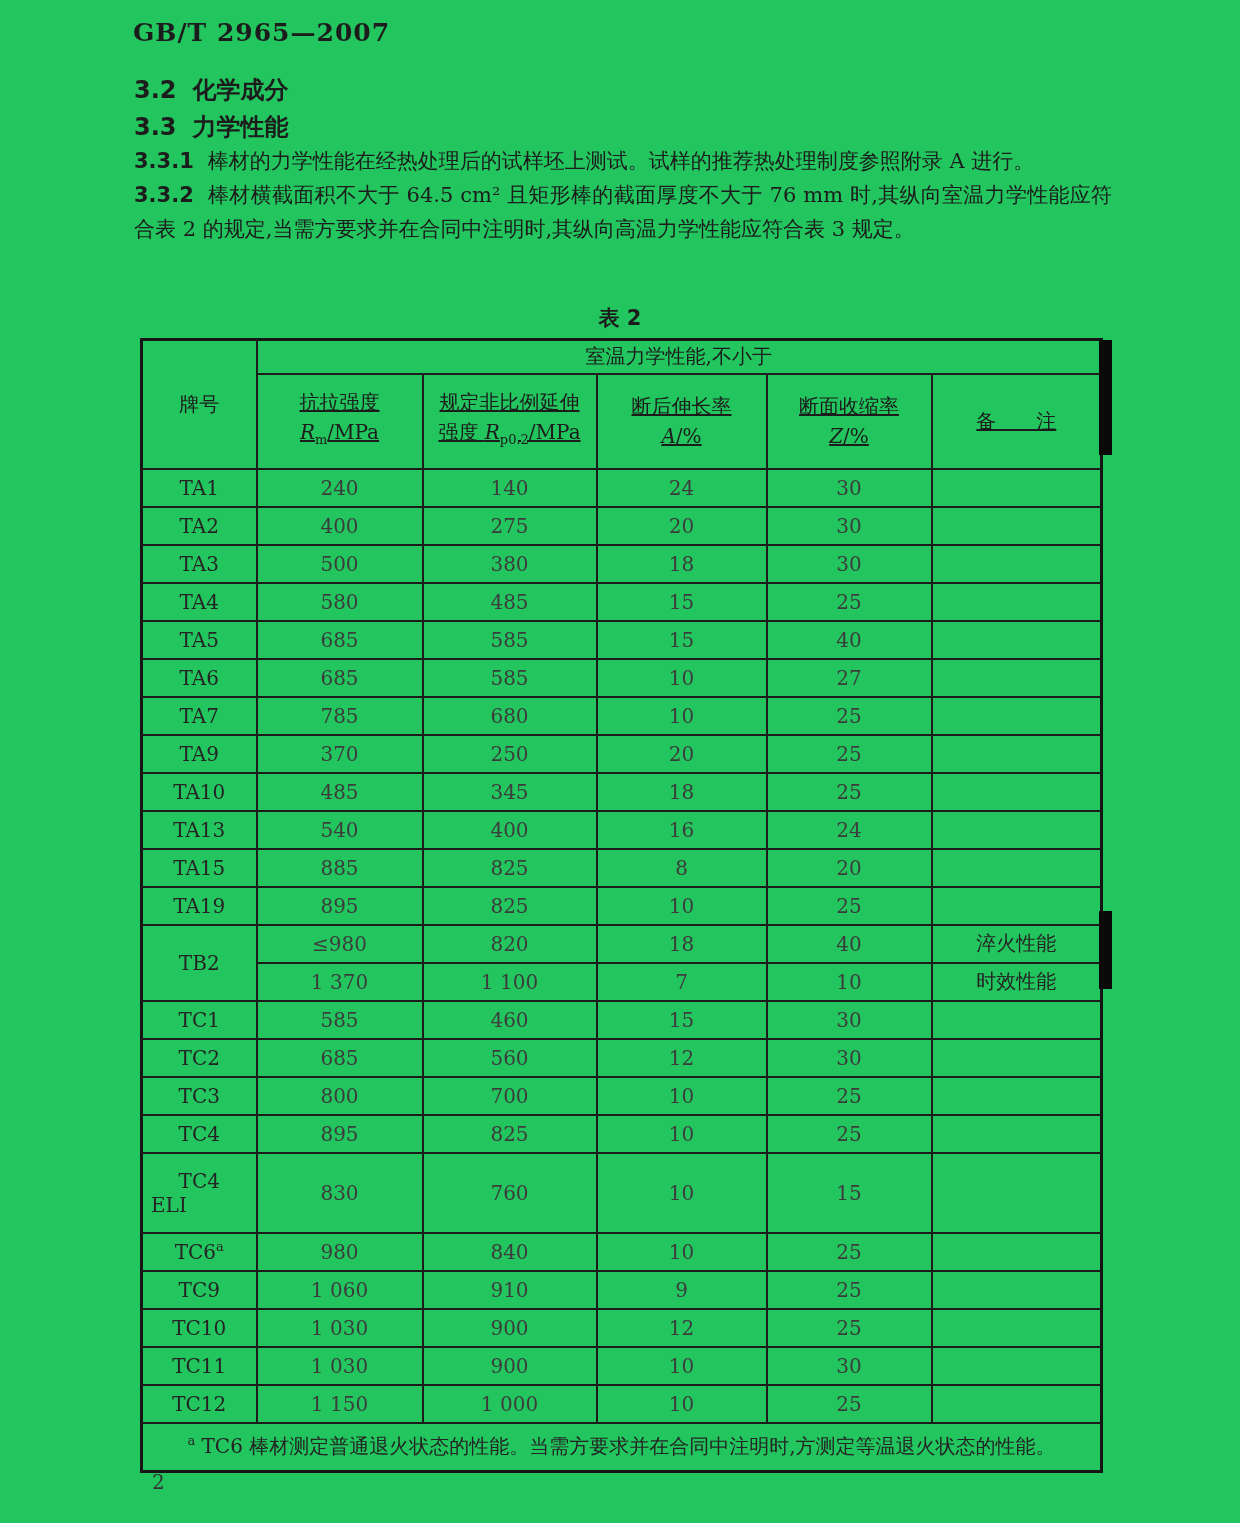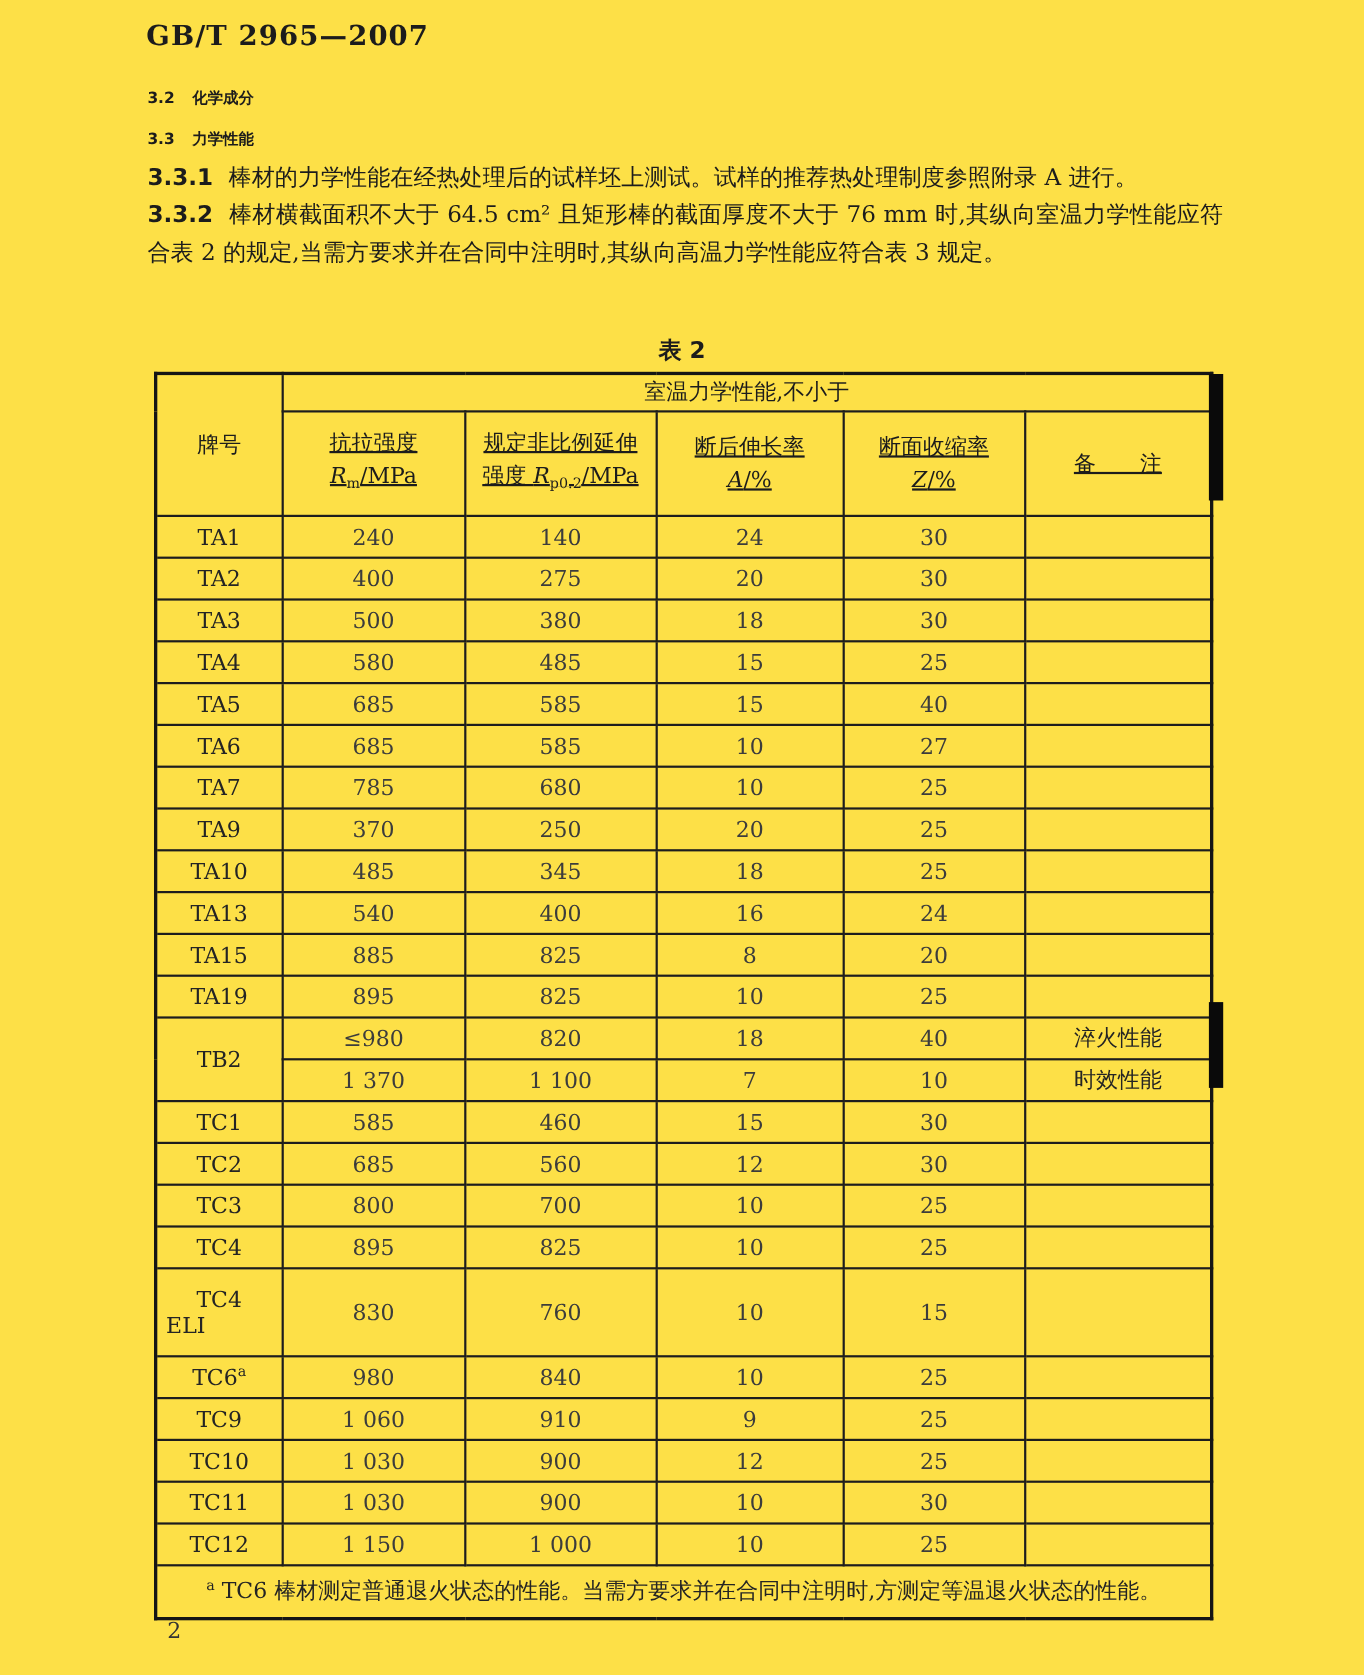--- a/index.html
+++ b/index.html
@@ -1,22 +1,22 @@
 <!DOCTYPE html>
 <html><head>
 <meta charset="utf-8">
 <style>
   html,body{margin:0;padding:0;background:#ffffff;}
-  .page{position:relative;width:1240px;height:1523px;background:#fde047;
+  .page{position:relative;width:1240px;height:1523px;background:#22c55e;
         font-family:"DejaVu Serif","Liberation Serif",serif;color:#1c1c1c;overflow:hidden;}
   .doc-number{position:absolute;left:133px;top:18px;font-size:25px;font-weight:bold;
         letter-spacing:1px;font-family:"DejaVu Serif","Liberation Serif",serif;}
   .content{position:absolute;left:134px;top:74px;width:978px;}
   .sec-head{font-family:"DejaVu Sans","Liberation Sans",sans-serif;font-weight:bold;
-        font-size:14px;line-height:33px;margin:0;}
+        font-size:24px;line-height:33px;margin:0;}
   .sec-head .num{margin-right:16px;}
   p.body{font-size:21px;line-height:34px;margin:0;text-align:justify;}
   p.first-indent{text-indent:2em;}
   .clause-num{font-family:"DejaVu Sans","Liberation Sans",sans-serif;font-weight:bold;margin-right:14px;}
   .mt4{margin-top:4px;}
   .table-caption{position:absolute;left:140px;top:304px;width:960px;text-align:center;
         font-family:"DejaVu Sans","Liberation Sans",sans-serif;font-weight:bold;font-size:21px;}
   .tbl-wrap{position:absolute;left:140px;top:338px;}
   table.props{border-collapse:collapse;table-layout:fixed;width:960px;
         border:3px solid #151515;}

